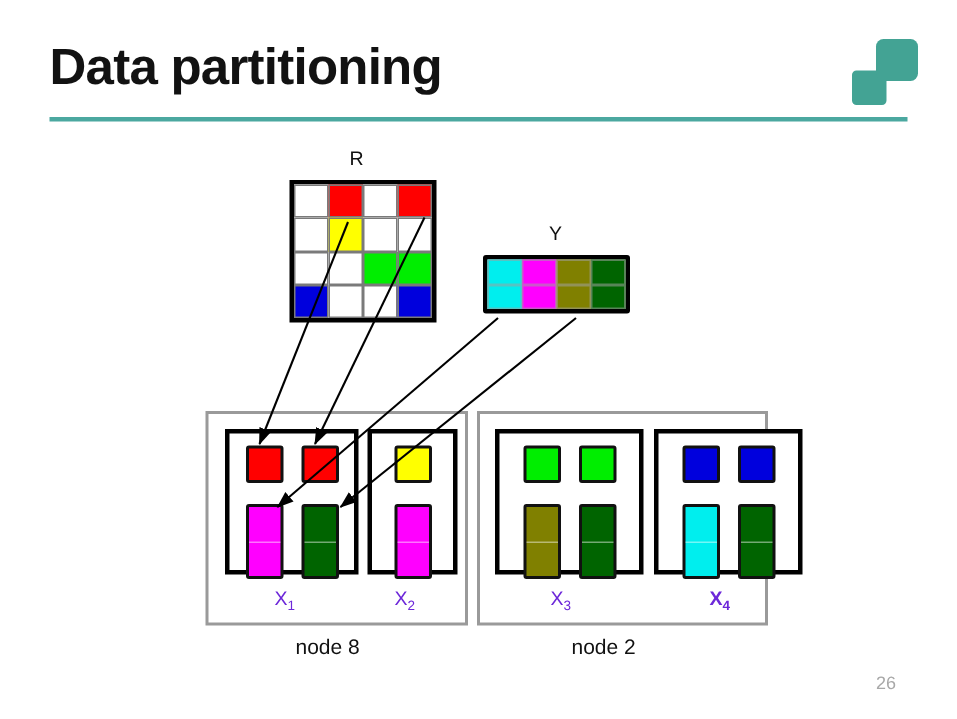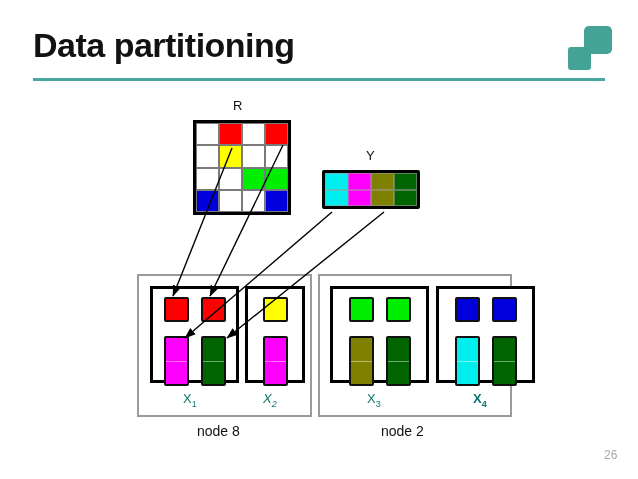--- a/index.html
+++ b/index.html
@@ -57,36 +57,36 @@
   .node-label{
     position:absolute;font-size:14px;color:#111111;white-space:nowrap;
   }
   #node1-label{left:197px;top:423px;}
   #node2-label{left:381px;top:423px;}
 
   
   .xpart{
     position:absolute;border:3px solid #000000;box-sizing:border-box;background:#ffffff;
   }
-  .xlabel{position:absolute;font-size:13px;color:#0f766e;white-space:nowrap;}
+  .xlabel{position:absolute;font-size:13px;color:#6d28d9;white-space:nowrap;}
   .xlabel sub{font-size:9px;}
 
   .blk{position:absolute;border:2px solid #111111;box-sizing:border-box;}
   .blk.sq{width:25px;height:25px;border-radius:2px;}
   .blk.tall{width:25px;height:50px;border-radius:2px;}
   .blk.tall .mid{position:absolute;left:0;top:50%;width:100%;height:1px;
                  background:rgba(255,255,255,.45);}
 
   
   #arrows{position:absolute;left:0;top:0;width:638px;height:479px;
           pointer-events:none;}
 
   
   #pagenum{
-    position:absolute;left:584px;top:448px;font-size:12px;color:#a8a8a8;margin-left:20px;
+    position:absolute;left:584px;top:448px;font-size:12px;color:#a8a8a8;
   }
 </style>
 </head>
 <body>
 
 <div id="slide">
 
   <div id="title">Data partitioning</div>
   <div id="title-rule"></div>
 
@@ -142,21 +142,21 @@
       </div>
       <div class="blk tall" style="left: 200.5px; top: 336px; background: rgb(0, 100, 0); position: absolute;">
         <div class="mid"></div>
       </div>
       <div class="xlabel" style="left: 183px; top: 391px;"><span>X</span><sub>1</sub></div>
       <div class="xpart" style="left: 245px; top: 286px; width: 60px; height: 97px;"></div>
       <div class="blk sq" style="left: 262.5px; top: 297px; background: rgb(255, 255, 0); position: absolute;"></div>
       <div class="blk tall" style="left: 262.5px; top: 336px; background: rgb(255, 0, 255); position: absolute;">
         <div class="mid"></div>
       </div>
-      <div class="xlabel" style="left: 263px; top: 391px; font-style: italic;"><span>X</span><sub>2</sub></div>
+      <div class="xlabel" style="left: 263px; top: 391px;"><span>X</span><sub>2</sub></div>
       <div class="xpart" style="left: 330px; top: 286px; width: 99px; height: 97px;"></div>
       <div class="blk sq" style="left: 348.5px; top: 297px; background: rgb(0, 238, 0); position: absolute;"></div>
       <div class="blk sq" style="left: 385.5px; top: 297px; background: rgb(0, 238, 0); position: absolute;"></div>
       <div class="blk tall" style="left: 348.5px; top: 336px; background: rgb(128, 128, 0); position: absolute;">
         <div class="mid"></div>
       </div>
       <div class="blk tall" style="left: 385.5px; top: 336px; background: rgb(0, 100, 0); position: absolute;">
         <div class="mid"></div>
       </div>
       <div class="xlabel" style="left: 367px; top: 391px;"><span>X</span><sub>3</sub></div>

